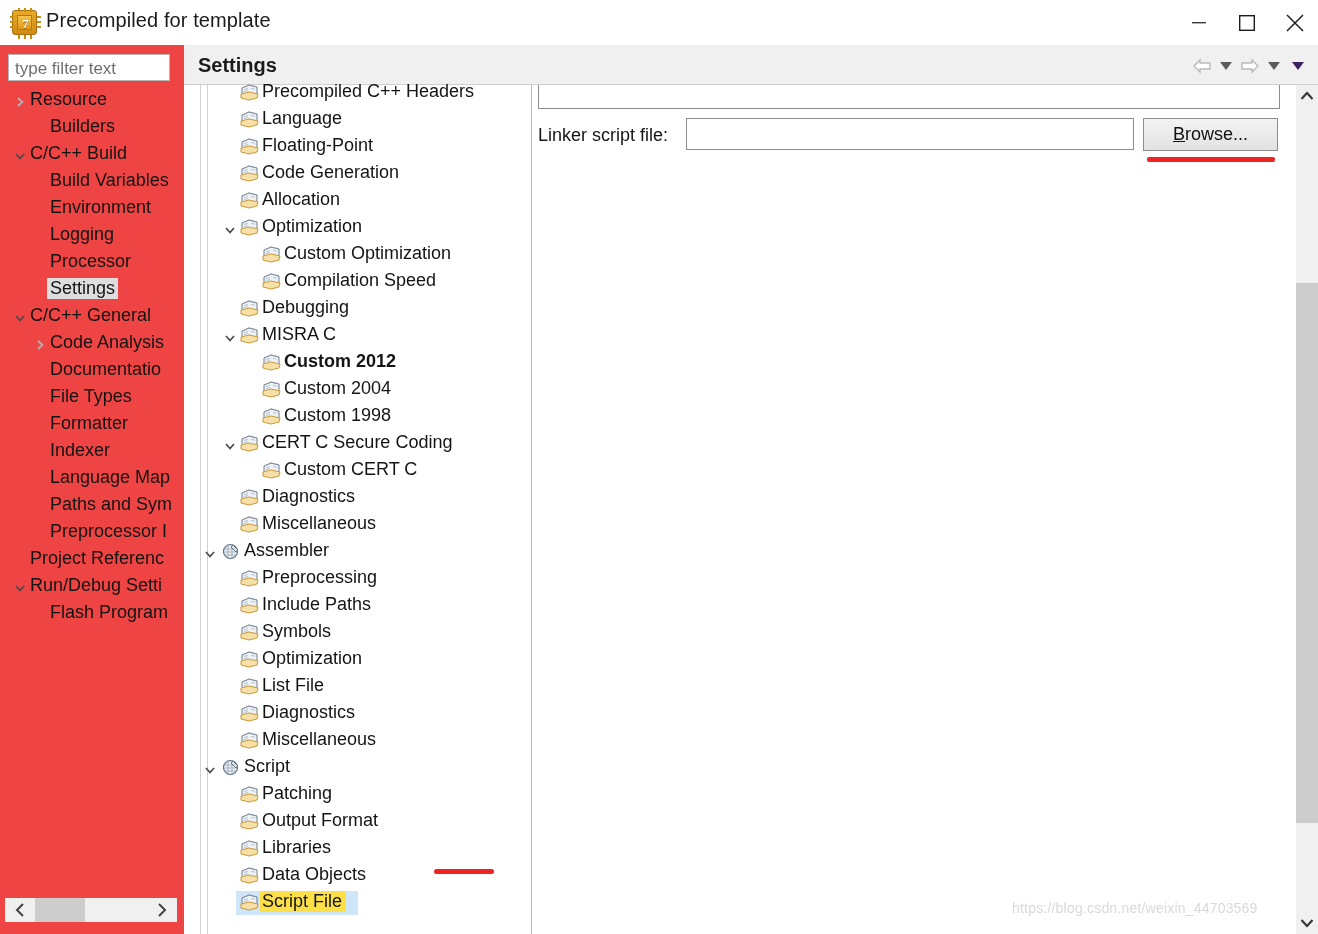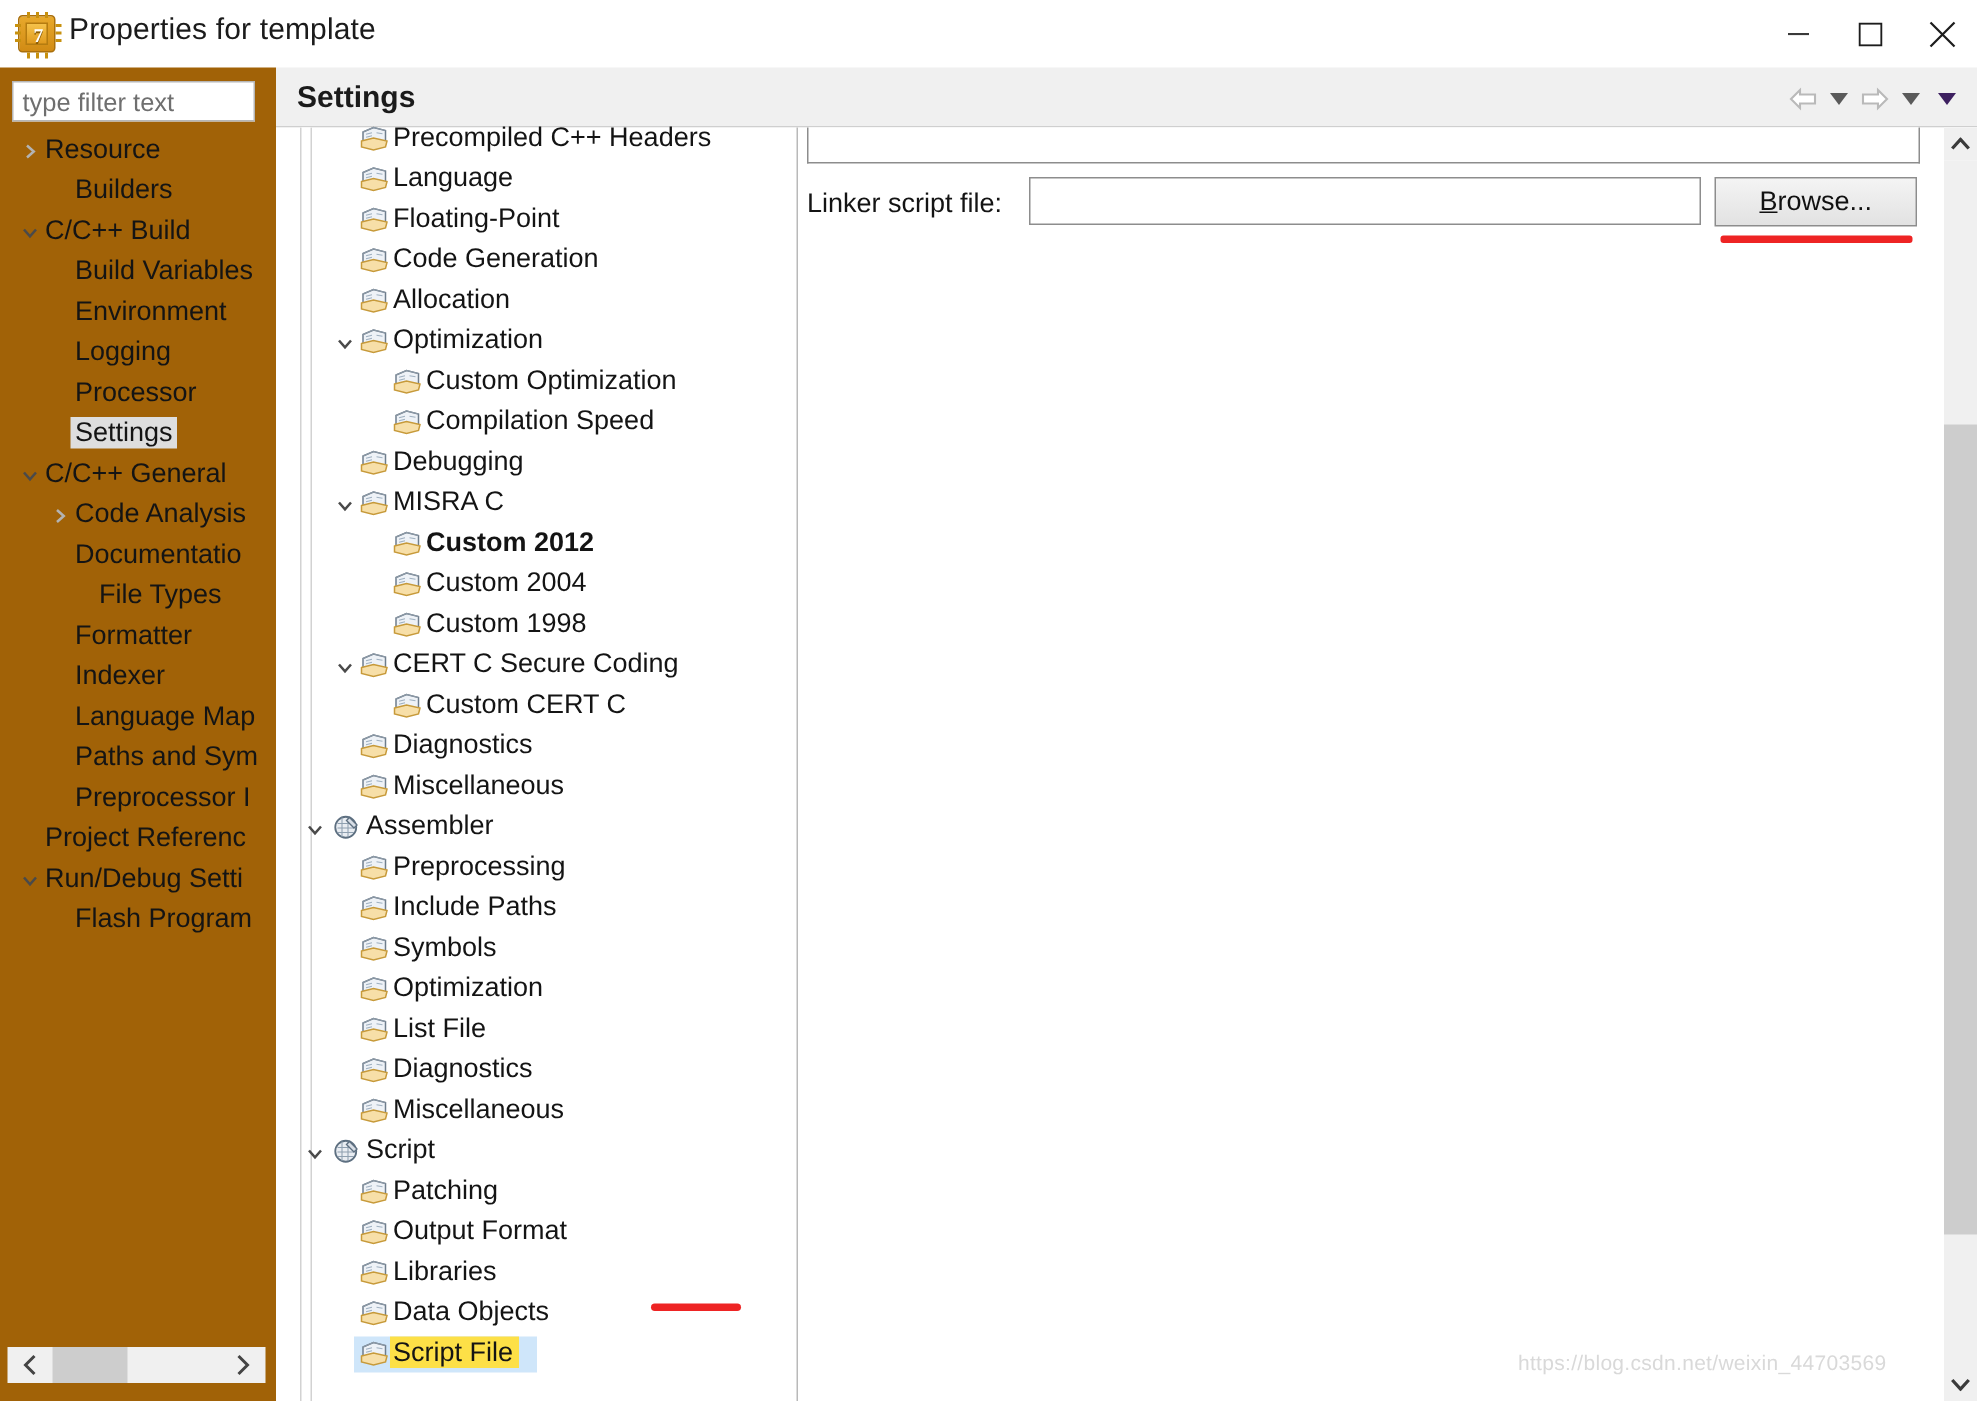--- a/index.html
+++ b/index.html
@@ -28,21 +28,21 @@
   .title-text{position:absolute;left:46px;top:9px;font-size:20px;color:#1b1b1b;
      font-family:"Liberation Sans", sans-serif;letter-spacing:.1px;}
 
   .wbtn{position:absolute;top:0;width:46px;height:45px;cursor:default;}
   .wbtn svg{position:absolute;left:50%;top:50%;transform:translate(-50%,-50%);}
   #btn-min{right:96px;}
   #btn-max{right:48px;}
   #btn-close{right:0px;}
 
   
-  .leftpane{position:absolute;left:0;top:45px;width:184px;height:889px;background:#a16207;}
+  .leftpane{position:absolute;left:0;top:45px;width:184px;height:889px;background:#ef4444;}
   .filter-box{position:absolute;left:8px;top:9px;width:162px;height:27px;
      border:1px solid #b6b6b6;box-sizing:border-box;background:#fff;}
   .filter-text{position:absolute;left:6px;top:4px;font-size:17px;color:#6f6f6f;
      font-family:"Liberation Sans", sans-serif;}
 
   .ltree{position:absolute;left:0;top:42px;width:184px;height:805px;overflow:hidden;}
   .lrow{position:relative;height:27px;white-space:nowrap;}
   .lrow .lbl{position:absolute;top:2px;font-size:18px;color:#141414;
      font-family:"Liberation Sans", sans-serif;}
   .lrow .lbl.sel{background:#dedede;padding:0 3px;}
@@ -129,21 +129,21 @@
           <i style="top:-3px;left:5px;height:4px;width:2px;"></i>
           <i style="top:-3px;left:11px;height:4px;width:2px;"></i>
           <i style="top:-3px;left:17px;height:4px;width:2px;"></i>
           <i style="bottom:-3px;left:5px;height:4px;width:2px;"></i>
           <i style="bottom:-3px;left:11px;height:4px;width:2px;"></i>
           <i style="bottom:-3px;left:17px;height:4px;width:2px;"></i>
         </div>
         <div class="chip-num">7</div>
       </div>
     </div>
-    <div class="title-text">Properties for template</div>
+    <div class="title-text">Precompiled for template</div>
 
     <div class="wbtn" id="btn-min">
       <svg width="14" height="2" viewBox="0 0 14 2">
           <rect x="0" y="0" width="14" height="1.4" fill="#3a3a3a"></rect>
         </svg>
     </div>
     <div class="wbtn" id="btn-max">
       <svg width="16" height="16" viewBox="0 0 16 16">
           <rect x="0.7" y="0.7" width="14.6" height="14.6" fill="none" stroke="#1d1d1d" stroke-width="1.4"></rect>
         </svg>
@@ -199,21 +199,21 @@
         <div class="lrow">
           <div class="larrow" style="left: 34px;"><svg width="12" height="12" viewBox="0 0 12 12">
               <path d="M4 2 L8.5 6 L4 10" stroke="#b3b3b3" stroke-width="1.7" fill="none"></path>
             </svg></div>
           <div class="lbl" style="left: 50px;">Code Analysis</div>
         </div>
         <div class="lrow">
           <div class="lbl" style="left: 50px;">Documentatio</div>
         </div>
         <div class="lrow">
-          <div class="lbl" style="left: 50px; margin-left: 16px;">File Types</div>
+          <div class="lbl" style="left: 50px;">File Types</div>
         </div>
         <div class="lrow">
           <div class="lbl" style="left: 50px;">Formatter</div>
         </div>
         <div class="lrow">
           <div class="lbl" style="left: 50px;">Indexer</div>
         </div>
         <div class="lrow">
           <div class="lbl" style="left: 50px;">Language Map</div>
         </div>

